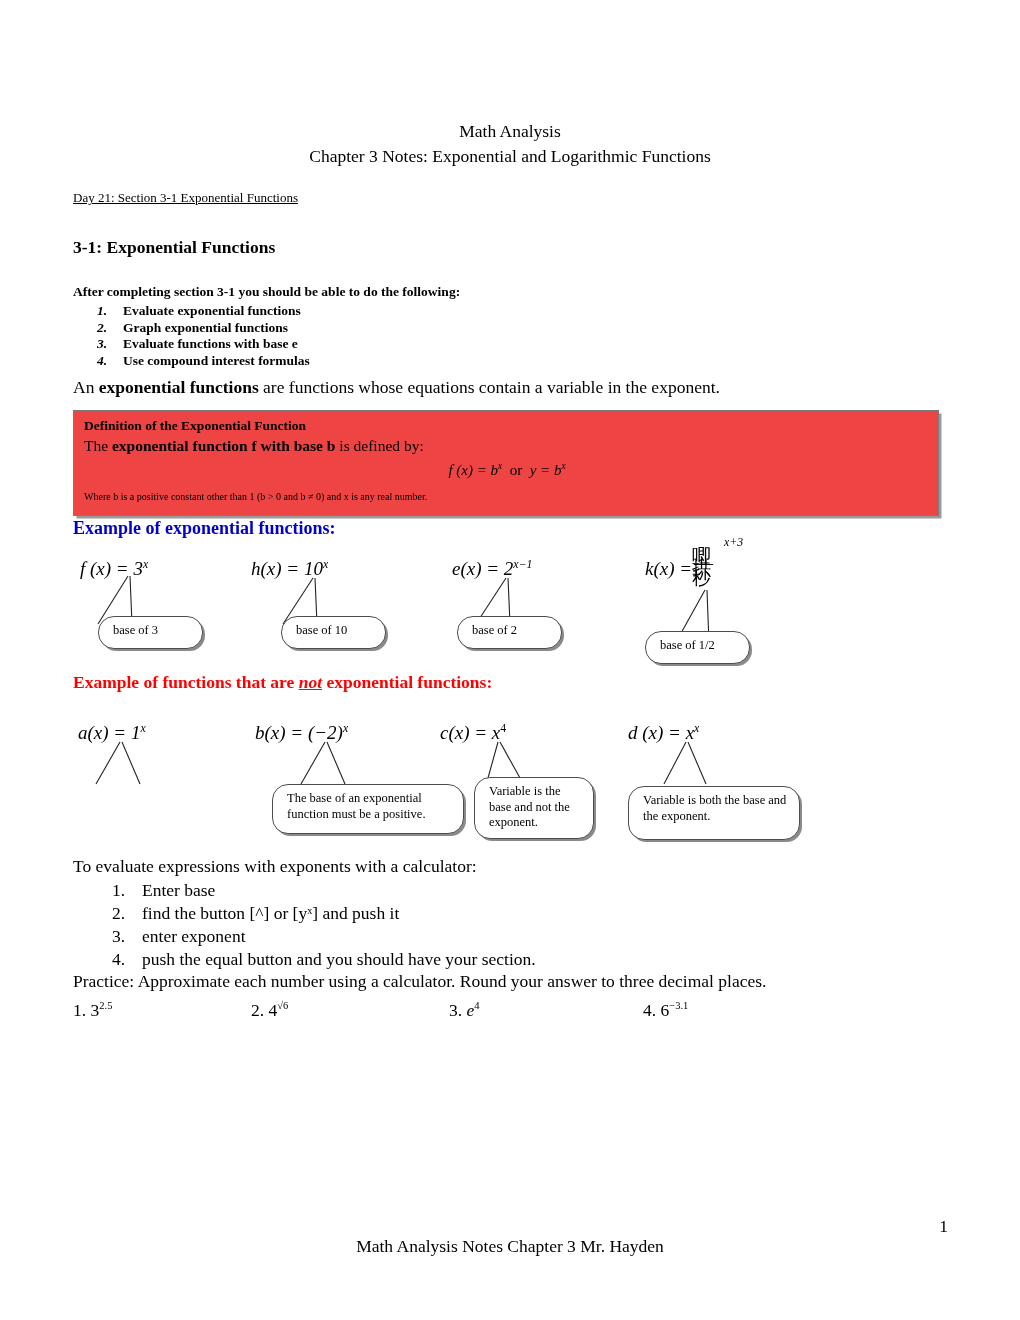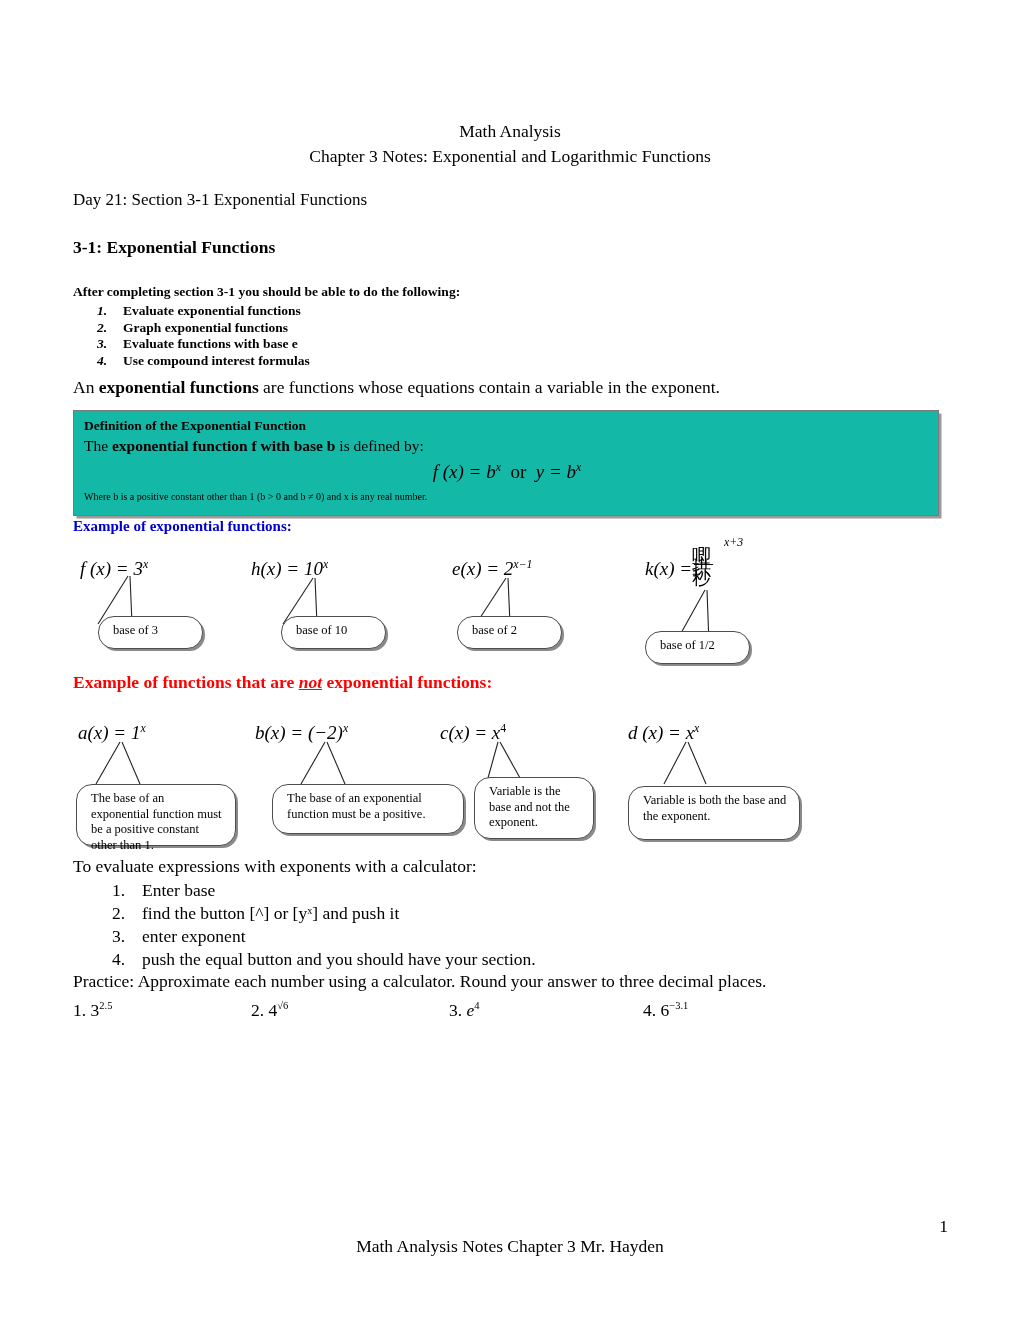--- a/index.html
+++ b/index.html
@@ -37,21 +37,22 @@
     left: 0; top: 145px;
     width: 1020px;
     text-align: center;
     font-size: 17.5px;
     line-height: 23px;
   }
 
   .day-line {
     position: absolute;
     left: 73px; top: 190px;
-    font-size: 17px;
+    font-size: 13px;
+    text-decoration: underline;
   }
 
   .section-head {
     position: absolute;
     left: 73px; top: 237px;
     font-size: 17.5px;
     font-weight: bold;
   }
 
   .objectives-intro {
@@ -89,54 +90,54 @@
   .intro-sentence b { font-weight: bold; }
 
   
   .def-box {
     position: absolute;
     left: 73px; top: 410px;
     width: 866px;
     height: 106px;
     border: 1px solid #7a7a7a;
     box-shadow: 3px 3px 0 -0.5px #9a9a9a;
-    background: #14b8a6;
+    background: #ef4444;
     box-sizing: border-box;
   }
   .def-title {
     position: absolute;
     left: 10px; top: 7px;
     font-size: 13.5px;
     font-weight: bold;
   }
   .def-line2 {
     position: absolute;
     left: 10px; top: 26px;
     font-size: 15.5px;
   }
   .def-line2 b { font-weight: bold; }
   .def-formula {
     position: absolute;
     left: 0; top: 50px;
     width: 866px;
     text-align: center;
-    font-size: 19px;
+    font-size: 15px;
     font-family: "Liberation Serif", "DejaVu Serif", serif;
   }
   .def-line4 {
     position: absolute;
     left: 10px; top: 80px;
     font-size: 10px;
   }
 
   
   .blue-head {
     position: absolute;
     left: 73px; top: 518px;
-    font-size: 15px;
+    font-size: 18px;
     font-weight: bold;
     color: #0000CC;
   }
   .red-head {
     position: absolute;
     left: 73px; top: 672px;
     font-size: 17.5px;
     font-weight: bold;
     color: #FF0000;
   }
@@ -344,21 +345,20 @@
   </svg>
   <svg class="leader" style="left:440px; top:740px; width:130px; height:42px;">
     <line x1="58" y1="2" x2="48" y2="38"></line>
     <line x1="60" y1="2" x2="80" y2="38"></line>
   </svg>
   <svg class="leader" style="left:628px; top:740px; width:130px; height:48px;">
     <line x1="58" y1="2" x2="36" y2="44"></line>
     <line x1="60" y1="2" x2="78" y2="44"></line>
   </svg>
 
-  <div class="callout" style="left:76px; top:784px; width:160px; height:62px;"><span>The base of an exponential function must be a positive constant other than 1.</span></div>
   <div class="callout" style="left:272px; top:784px; width:192px; height:50px;"><span>The base of an exponential function must be a positive.</span></div>
   <div class="callout" style="left:474px; top:777px; width:120px; height:62px;"><span>Variable is the base and not the exponent.</span></div>
   <div class="callout" style="left:628px; top:786px; width:172px; height:54px;"><span>Variable is both the base and the exponent.</span></div>
 
   <div class="calc-lead">To evaluate expressions with exponents with a calculator:</div>
   <ul class="calc-steps">
     <li>
       <span class="num">1.</span>
       <span>Enter base</span>
     </li>

